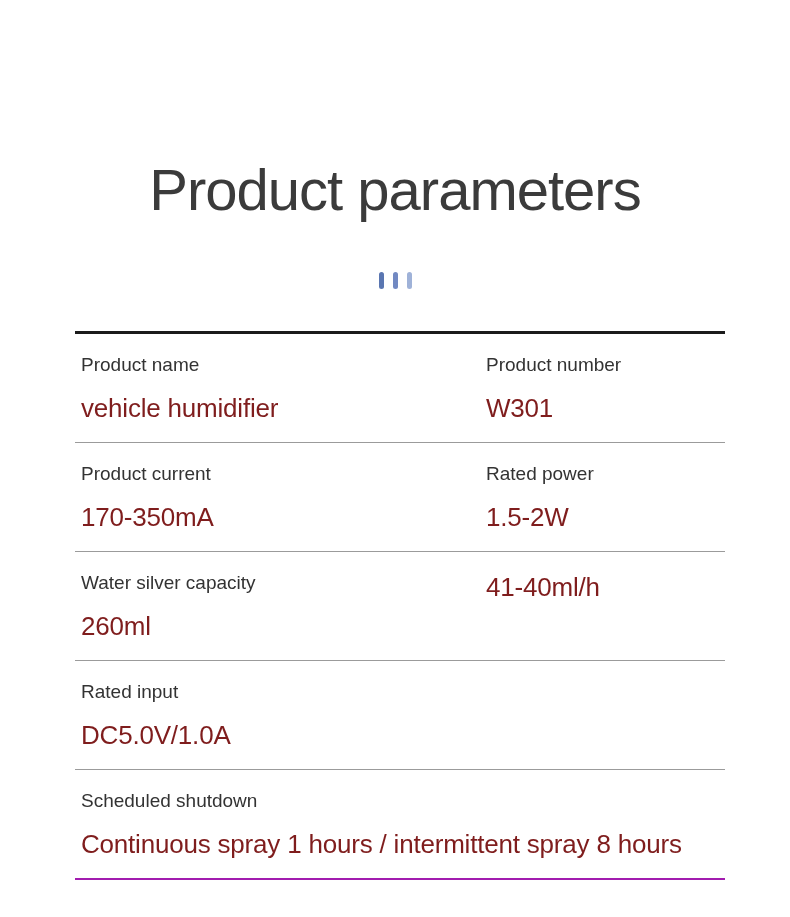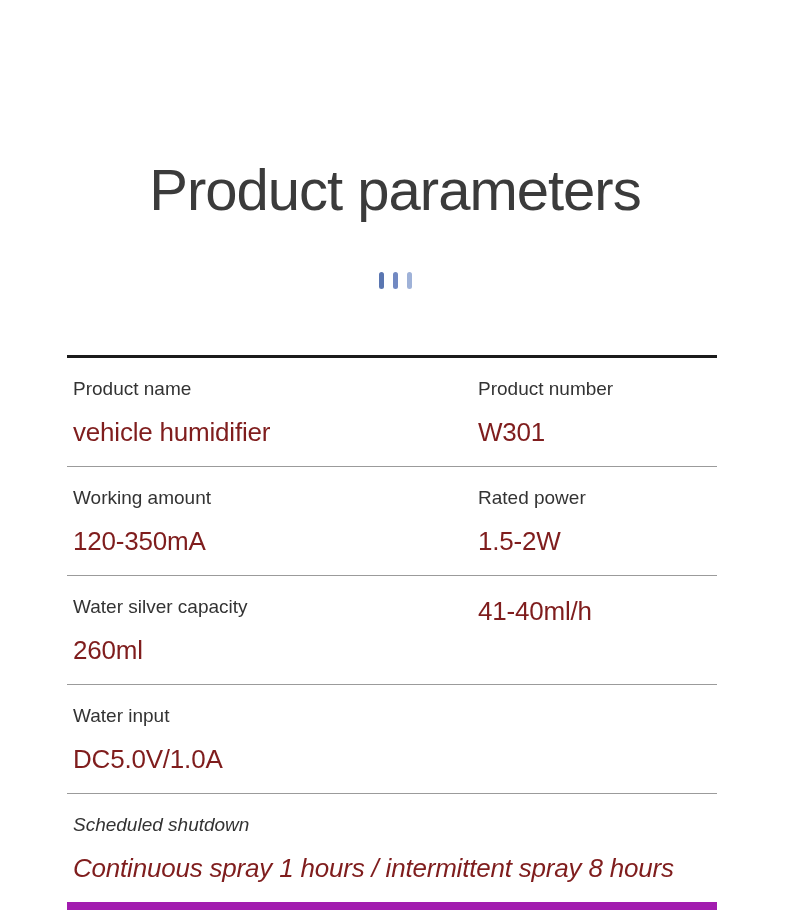--- a/index.html
+++ b/index.html
@@ -36,37 +36,35 @@
   }
   .bar {
     width: 5px;
     height: 17px;
     border-radius: 2.5px;
     background: #7289c2;
   }
   .spec-table {
     position: absolute;
     top: 331px;
-    left: 67px;
+    left: 75px;
     width: 650px;
     border-top: 3px solid #1b1b1b;
-    margin-top: 24px;
   }
   .row {
     display: grid;
     grid-template-columns: 405px 1fr;
     padding: 20px 0 18px 6px;
     border-bottom: 1px solid #9b9b9b;
   }
   .row.single {
     display: block;
   }
   .row:last-child {
-    border-bottom: 8px solid #a21caf;
-    font-style: italic;
+    border-bottom: 2px solid #a21caf;
   }
   .label {
     font-size: 19px;
     line-height: 1.15;
     color: #333333;
     margin: 0 0 17px 0;
     font-weight: 400;
   }
   .value {
     font-size: 26px;
@@ -95,40 +93,40 @@
           <div class="label">Product name</div>
           <div class="value">vehicle humidifier</div>
         </div>
         <div class="cell">
           <div class="label">Product number</div>
           <div class="value">W301</div>
         </div>
       </div>
       <div class="row">
         <div class="cell">
-          <div class="label">Working amount</div>
-          <div class="value">120-350mA</div>
+          <div class="label">Product current</div>
+          <div class="value">170-350mA</div>
         </div>
         <div class="cell">
           <div class="label">Rated power</div>
           <div class="value">1.5-2W</div>
         </div>
       </div>
       <div class="row">
         <div class="cell">
           <div class="label">Water silver capacity</div>
           <div class="value">260ml</div>
         </div>
         <div class="cell">
           <div class="value">41-40ml/h</div>
         </div>
       </div>
       <div class="row">
         <div class="cell">
-          <div class="label">Water input</div>
+          <div class="label">Rated input</div>
           <div class="value">DC5.0V/1.0A</div>
         </div>
       </div>
       <div class="row single">
         <div class="cell">
           <div class="label">Scheduled shutdown</div>
           <div class="value">Continuous spray 1 hours / intermittent spray 8 hours</div>
         </div>
       </div>
     </div>

